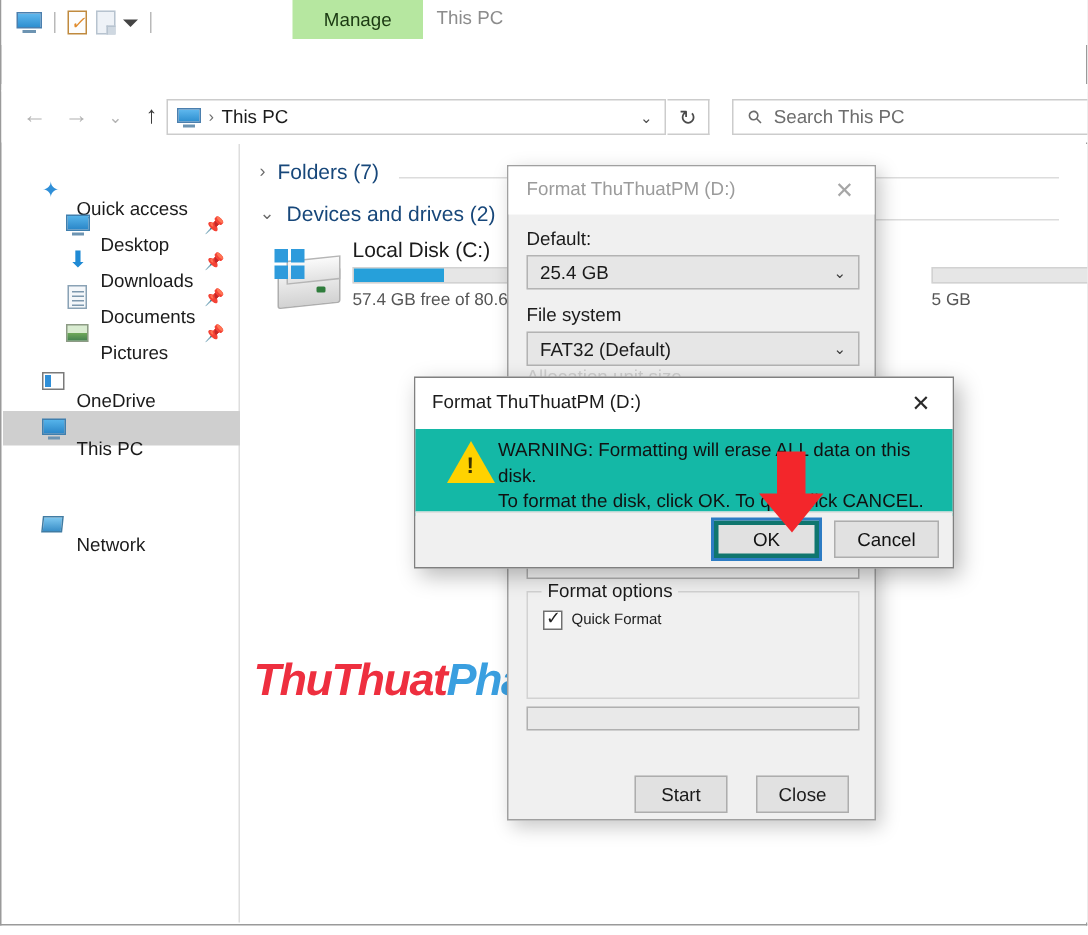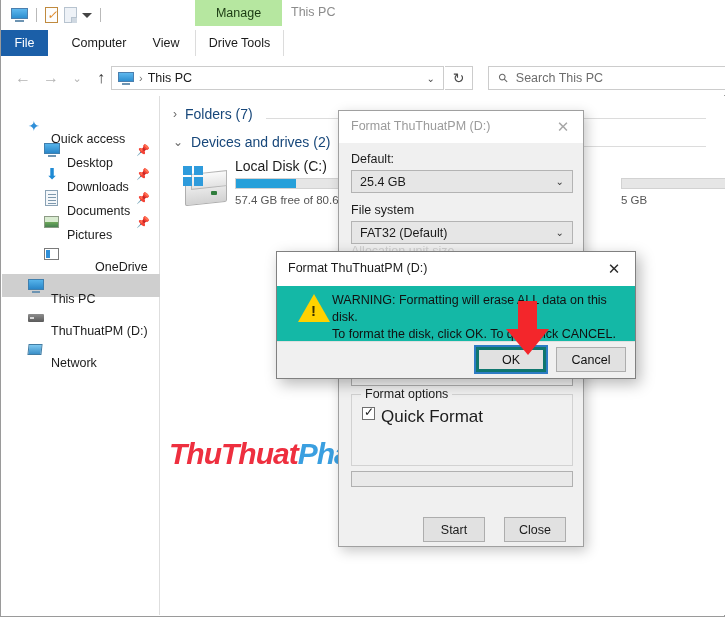--- a/index.html
+++ b/index.html
@@ -123,21 +123,21 @@
   .fmt-title{position:absolute;left:0;top:0;width:100%;height:32px;background:#ffffff;box-sizing:border-box;}
   .fmt-title .t{position:absolute;left:12px;top:8px;font-size:12.5px;color:#9b9b9b;}
   .fmt-close{position:absolute;right:0;top:0;width:40px;height:31px;display:flex;align-items:center;justify-content:center;color:#a6a6a6;font-size:15px;}
   .fld-label{position:absolute;font-size:12.5px;color:#1b1b1b;}
   .combo{position:absolute;height:23px;background:#e6e6e6;border:1px solid #b3b3b3;box-sizing:border-box;display:flex;align-items:center;}
   .combo .v{margin-left:8px;font-size:12.5px;color:#1b1b1b;}
   .combo .cv{position:absolute;right:8px;color:#3a3a3a;font-size:10px;}
   .textfield{position:absolute;height:21px;background:#f6f6f6;border:1px solid #b0b0b0;box-sizing:border-box;}
   .groupbox{position:absolute;border:1px solid #d2d2d2;box-sizing:border-box;}
   .groupbox .gl{position:absolute;left:9px;top:-8px;background:#f0f0f0;padding:0 4px;font-size:12.5px;color:#1b1b1b;}
-  .chk-row{position:absolute;display:flex;font-size:17px;color:#1b1b1b;}
+  .chk-row{position:absolute;display:flex;align-items:center;font-size:10px;color:#1b1b1b;}
   .chkbox{width:13px;height:13px;border:1px solid #6f6f6f;background:#fff;box-sizing:border-box;margin-right:6px;position:relative;}
   .chkbox:after{content:"\2713";position:absolute;left:1px;top:-3px;font-size:12px;color:#222;}
   .btn{position:absolute;height:25px;background:#e1e1e1;border:1px solid #adadad;box-sizing:border-box;display:flex;align-items:center;justify-content:center;font-size:12.5px;color:#1b1b1b;}
 
   
   .msgbox{
     position:absolute;left:275px;top:251px;width:360px;height:128px;
     background:#f0f0f0;border:1px solid #808080;box-sizing:border-box;
     box-shadow:4px 5px 14px rgba(0,0,0,.28);
   }
@@ -181,26 +181,20 @@
       <span class="ico-page"></span>
       <span class="caret-wrap">
           <i class="ico-caret"></i>
         </span>
       <span class="sep"></span>
     </div>
     <div class="tab-manage">Manage</div>
     <div class="title-thispc">This PC</div>
   </div>
 
-  <div class="ribbon">
-    <div class="tab tab-file">File</div>
-    <div class="tab tab-computer">Computer</div>
-    <div class="tab tab-view">View</div>
-    <div class="tab tab-drive">Drive Tools</div>
-  </div>
   <div class="ribbon-fill"></div>
 
   <div class="addressbar">
     <div class="navbtn nav-back">←</div>
     <div class="navbtn nav-fwd">→</div>
     <div class="navbtn nav-recent">⌄</div>
     <div class="navbtn nav-up">↑</div>
 
     <div class="addr-box">
       <span class="addr-ico">
@@ -250,41 +244,35 @@
     </div>
 
     <div class="nav-item" style="top:114px;padding-left:42px;">
       <span class="icn">
           <i class="icn-pic"></i>
         </span>
       <span class="lbl">Pictures</span>
       <span class="pin">📌</span>
     </div>
 
-    <div class="nav-item" style="top:146px;padding-left:42px;gap:28px;">
+    <div class="nav-item" style="top:146px;padding-left:26px;">
       <span class="icn">
           <i class="icn-onedrive"></i>
         </span>
       <span class="lbl">OneDrive</span>
     </div>
 
     <div class="nav-item sel" style="top:178px;padding-left:26px;">
       <span class="icn icn-thispc">
           <i class="scr"></i>
           <i class="std"></i>
         </span>
       <span class="lbl">This PC</span>
     </div>
 
-    <div class="nav-item" style="top:210px;padding-left:26px;">
-      <span class="icn">
-          <i class="icn-usb"></i>
-        </span>
-      <span class="lbl">ThuThuatPM (D:)</span>
-    </div>
 
     <div class="nav-item" style="top:242px;padding-left:26px;">
       <span class="icn">
           <i class="icn-net"></i>
         </span>
       <span class="lbl">Network</span>
     </div>
   </div>
 
   <div class="content-pane">

